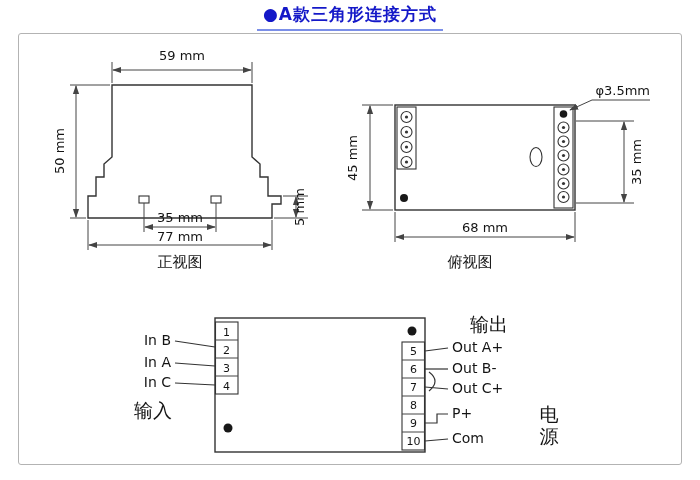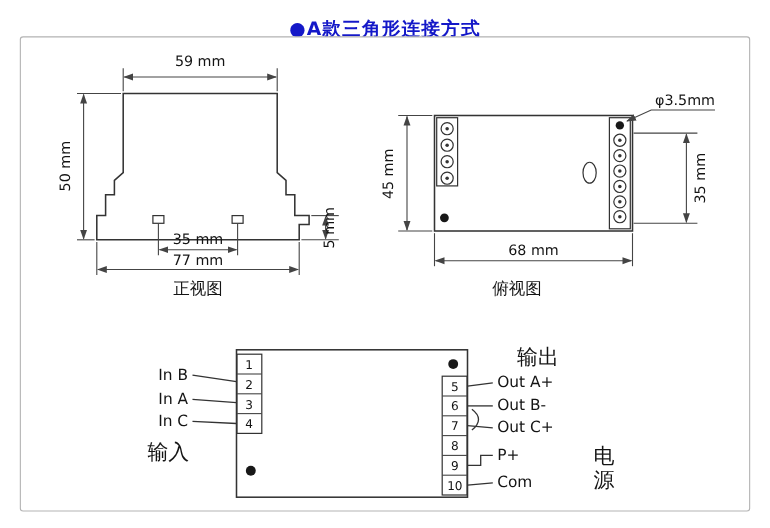--- a/index.html
+++ b/index.html
@@ -1,18 +1,18 @@
 <!DOCTYPE html>
 <html><head>
 <meta charset="utf-8">
 <style>
   html,body{margin:0;padding:0;background:#ffffff;}
   body{width:700px;height:480px;overflow:hidden;}
   .page{position:relative;width:700px;height:480px;background:#fff;font-family:"DejaVu Sans",sans-serif;}
-  .title-wrap{position:absolute;top:15px;left:0;width:100%;text-align:center;}
+  .title-wrap{position:absolute;top:3px;left:0;width:100%;text-align:center;}
   .title{display:inline-block;color:#1418c8;font-size:17px;font-weight:bold;letter-spacing:1px;
          border-bottom:2px solid #7b8fe8;padding:0 6px 3px 6px;}
   .frame{position:absolute;left:18px;top:33px;width:662px;height:430px;
          border:1px solid #b3b3b3;border-radius:3px;background:#fff;}
   svg.draw{position:absolute;left:0;top:0;}
   svg text{font-family:"DejaVu Sans",sans-serif;fill:#141414;}
   .outline{fill:#ffffff;stroke:#333;stroke-width:1.4;}
   .thin{fill:#ffffff;stroke:#333;stroke-width:1.1;}
   .dimline{stroke:#444;stroke-width:1;}
   .wire{stroke:#333;stroke-width:1.2;fill:none;}

